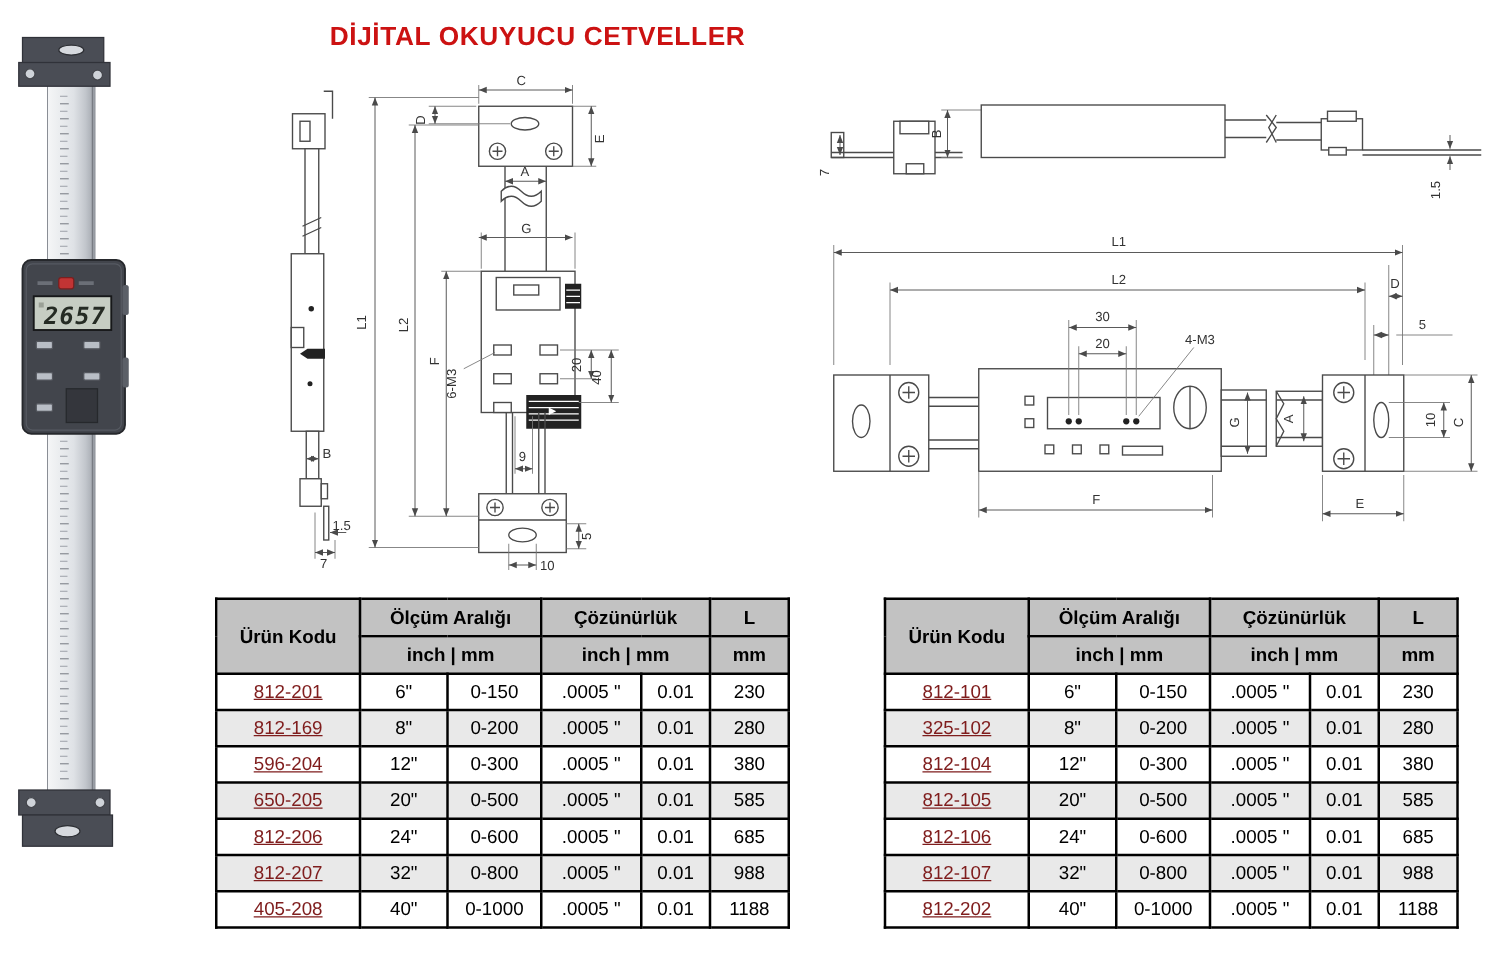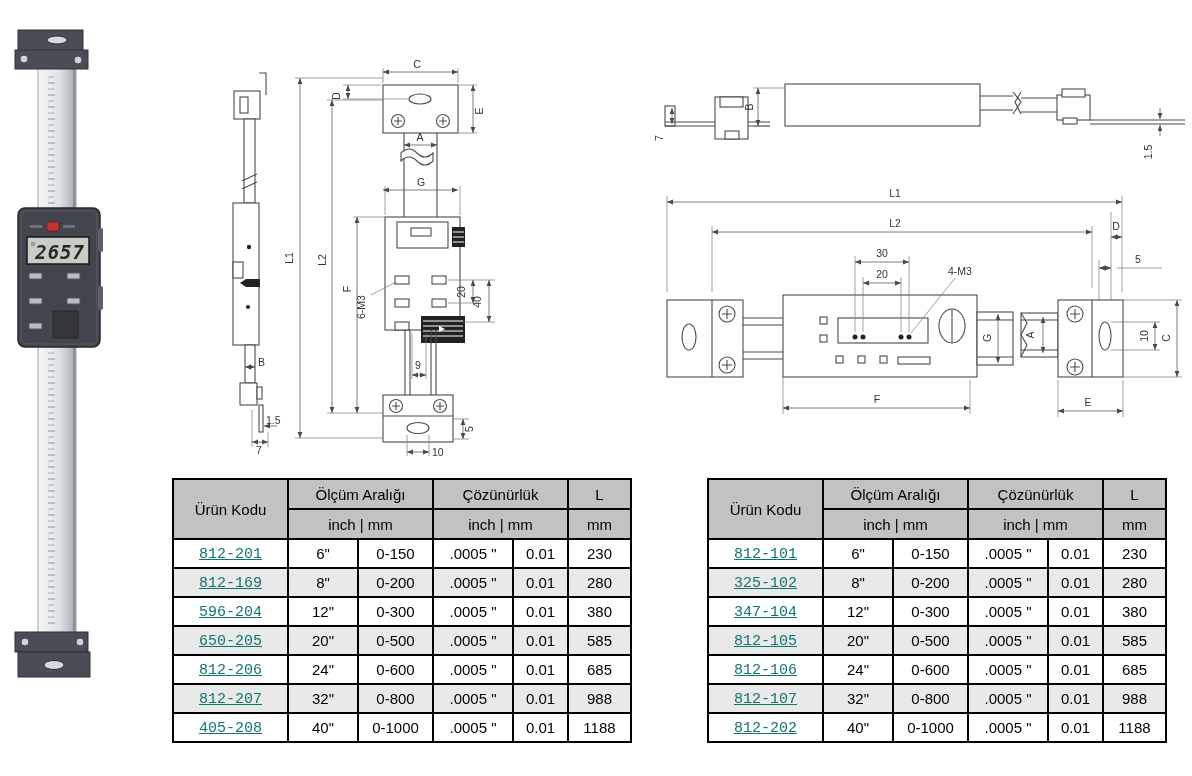--- a/index.html
+++ b/index.html
@@ -5,24 +5,24 @@
   html,body{margin:0;padding:0;background:#fff;}
   .page{position:relative;width:1192px;height:776px;background:#fff;overflow:hidden;
         font-family:"Liberation Sans",sans-serif;}
   .title{position:absolute;left:215px;top:18px;width:430px;text-align:center;
          font-size:21px;font-weight:bold;color:#cc1212;letter-spacing:.5px;}
   .abs{position:absolute;}
   
   table.spec{border-collapse:collapse;table-layout:fixed;text-align:center;
              font-size:15px;color:#000;}
   table.spec th,table.spec td{border:2px solid #000;padding:0 2px;overflow:hidden;white-space:nowrap;}
-  table.spec th{background:#c2c2c2;font-weight:normal;height:28px;margin-left:30px;}
+  table.spec th{background:#c2c2c2;font-weight:bold;height:28px;margin-left:30px;}
   table.spec td{height:27px;background:#fff;}
   table.spec tbody tr:nth-child(even) td{background:#e9e9e9;}
-  table.spec a{color:#0f766e;text-decoration:underline;cursor:pointer;font-family:Liberation Mono, monospace;}
+  table.spec a{color:#7f1d1d;text-decoration:underline;cursor:pointer;}
   
   .tl{stroke:#4a4a4a;stroke-width:1.1;fill:none;}
   .tf{stroke:#4a4a4a;stroke-width:1.1;fill:#fff;}
   .blk{fill:#222;stroke:none;}
   .wl{stroke:#fff;stroke-width:1;fill:none;}
   .ext{stroke:#767676;stroke-width:.7;fill:none;}
   .dim{stroke:#5a5a5a;stroke-width:.8;fill:none;marker-start:url(#arr);marker-end:url(#arr);}
   .dimE{stroke:#5a5a5a;stroke-width:.8;fill:none;marker-end:url(#arr);}
   .dl{font:10.5px "Liberation Sans",sans-serif;fill:#333;}
   .lcd{font:italic bold 19px "DejaVu Sans Mono",monospace;fill:#252b24;letter-spacing:1px;}
@@ -33,20 +33,21 @@
 <div class="page">
 
   <svg width="0" height="0" style="position:absolute">
     <defs>
       <marker id="arr" viewBox="0 0 10 10" refX="10" refY="5" markerWidth="8" markerHeight="8" orient="auto-start-reverse">
         <path d="M0,1 L10,5 L0,9 z" fill="#4a4a4a"></path>
       </marker>
     </defs>
   </svg>
 
+  <div class="title">DİJİTAL OKUYUCU CETVELLER</div>
 
   <svg class="abs" style="left:8px;top:20px" width="107" height="690" viewBox="0 0 107 690">
     <defs>
       <linearGradient id="rg" x1="0" y1="0" x2="1" y2="0">
         <stop offset="0" stop-color="#f5f6f7"></stop>
           <stop offset=".55" stop-color="#dfe2e6"></stop>
         <stop offset=".8" stop-color="#c2c6cc"></stop>
           <stop offset="1" stop-color="#9fa4ab"></stop>
       </linearGradient>
       <pattern id="ticks" width="20" height="12" patternUnits="userSpaceOnUse">
@@ -468,21 +469,21 @@
       </tr>
       <tr>
         <td><a>325-102</a></td>
         <td>8"</td>
         <td>0-200</td>
         <td>.0005 "</td>
         <td>0.01</td>
         <td>280</td>
       </tr>
       <tr>
-        <td><a>347-104</a></td>
+        <td><a>812-104</a></td>
         <td>12"</td>
         <td>0-300</td>
         <td>.0005 "</td>
         <td>0.01</td>
         <td>380</td>
       </tr>
       <tr>
         <td><a>812-105</a></td>
         <td>20"</td>
         <td>0-500</td>

